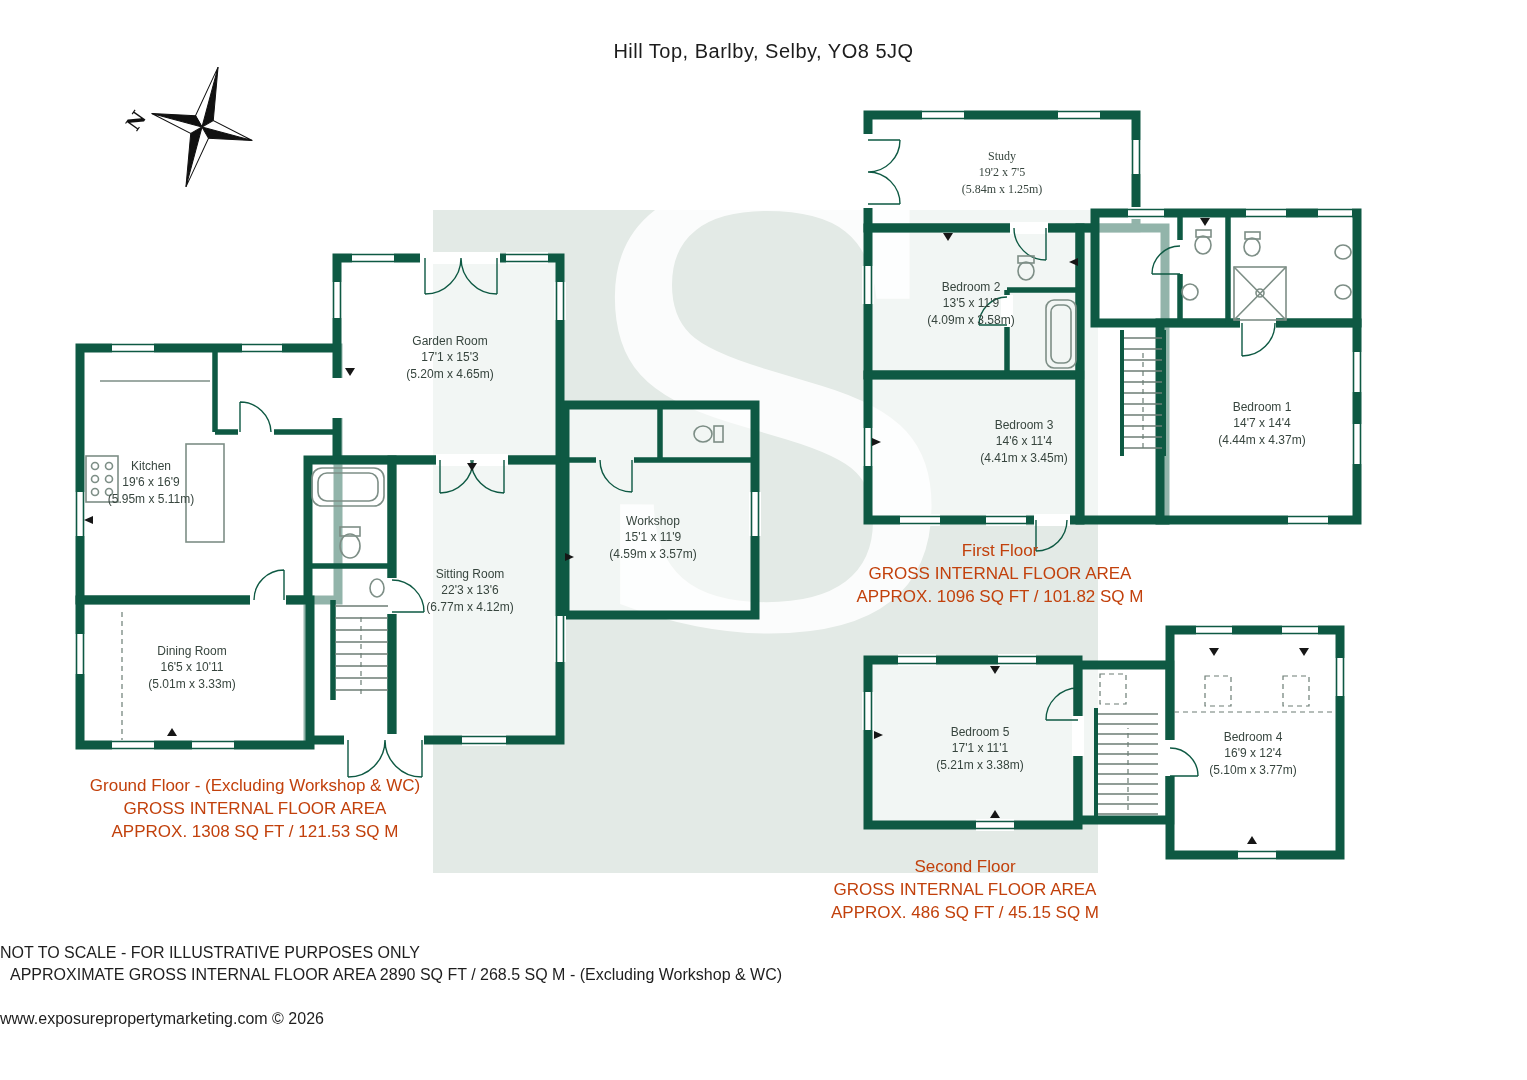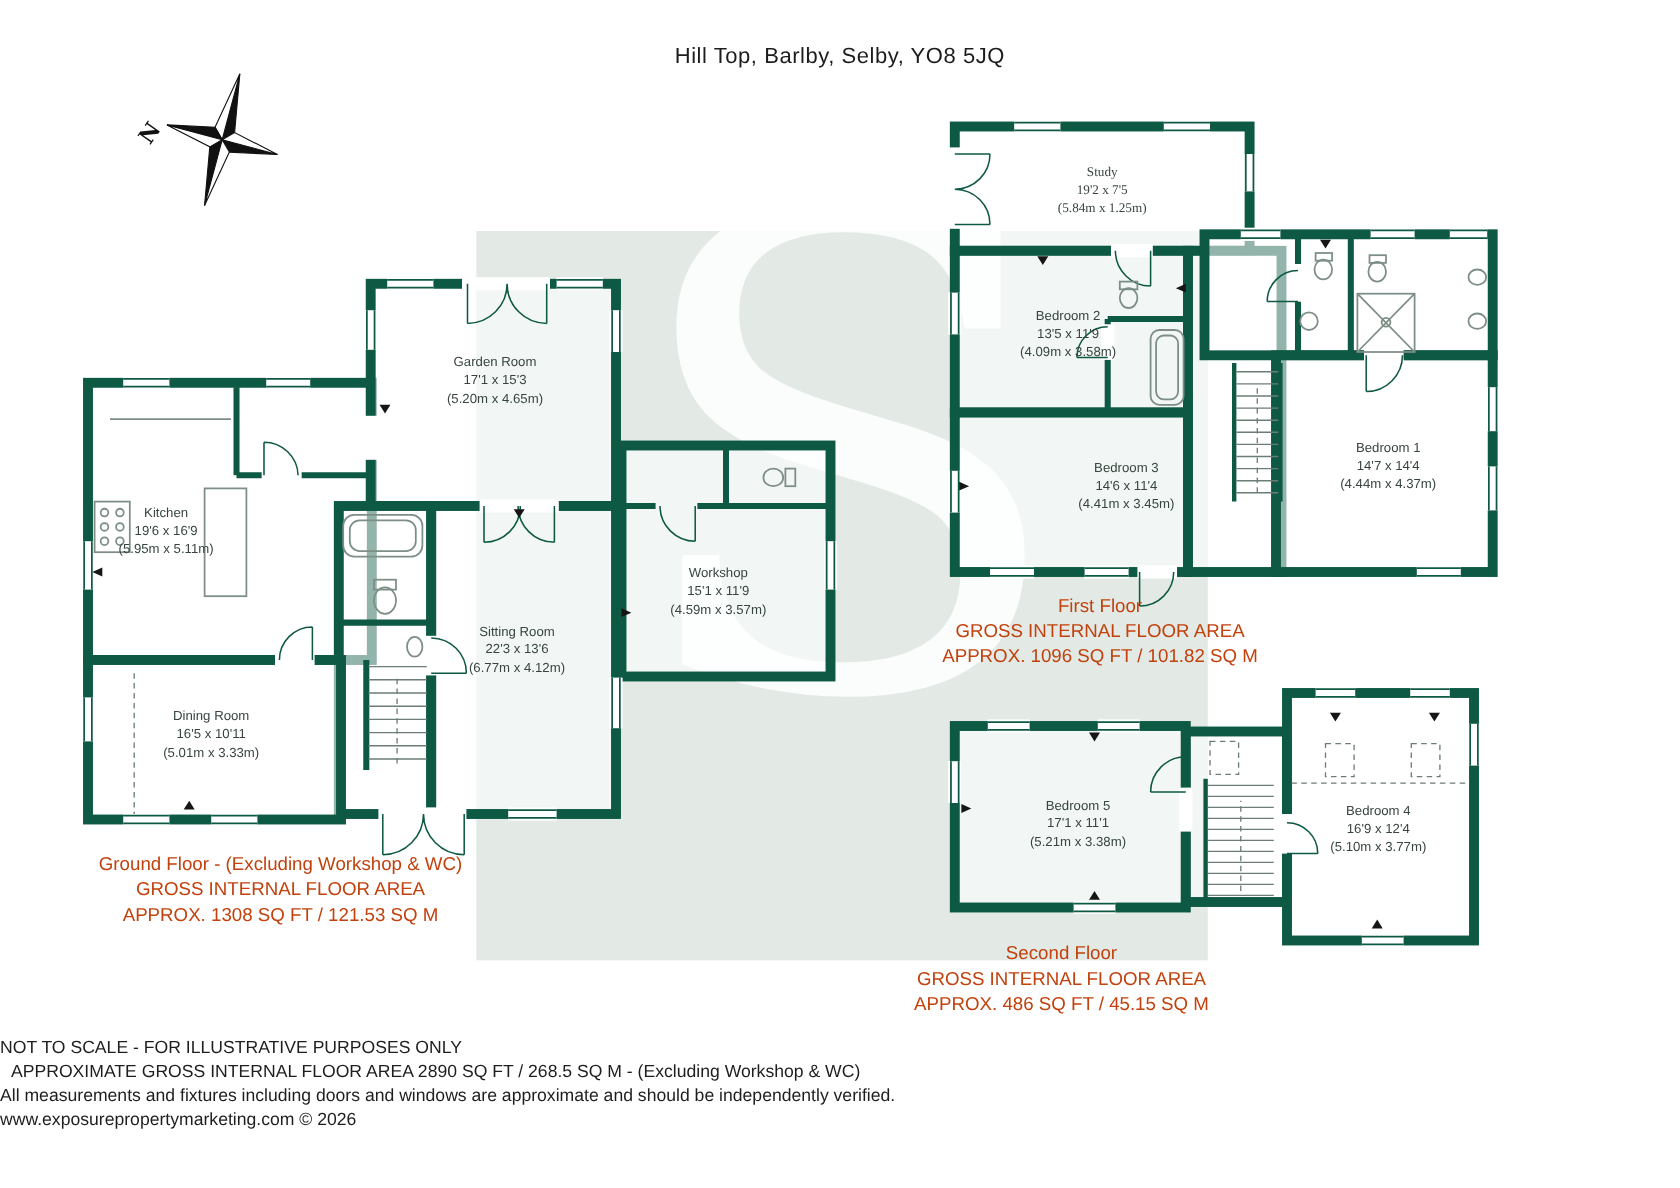--- a/index.html
+++ b/index.html
@@ -357,21 +357,21 @@
         <polygon class="arrow" points="1247,844 1257,844 1252,836"></polygon>
       </g>
     </g>
   </svg>
 
   <div class="room-label" style="left:151px;top:458px;">
     <div>Kitchen</div>
       <div>19'6 x 16'9</div>
       <div>(5.95m x 5.11m)</div>
   </div>
-  <div class="room-label" style="left:450px;top:321px;text-align:center;">
+  <div class="room-label" style="left:450px;top:333px;text-align:center;">
     <div>Garden Room</div>
       <div>17'1 x 15'3</div>
       <div>(5.20m x 4.65m)</div>
   </div>
   <div class="room-label" style="left:470px;top:566px;">
     <div>Sitting Room</div>
       <div>22'3 x 13'6</div>
       <div>(6.77m x 4.12m)</div>
   </div>
   <div class="room-label" style="left:192px;top:643px;">
@@ -426,16 +426,15 @@
       <div>APPROX. 1096 SQ FT / 101.82 SQ M</div>
   </div>
   <div class="caption" style="left:965px;top:856px;">
     <div>Second Floor</div>
       <div>GROSS INTERNAL FLOOR AREA</div>
       <div>APPROX. 486 SQ FT / 45.15 SQ M</div>
   </div>
 
   <div class="footer-line" style="top:944px;">NOT TO SCALE - FOR ILLUSTRATIVE PURPOSES ONLY</div>
   <div class="footer-line" style="top:966px;margin-left:10px;">APPROXIMATE GROSS INTERNAL FLOOR AREA 2890 SQ FT / 268.5 SQ M - (Excluding Workshop &amp; WC)</div>
-  <div class="footer-line" style="top:988px;">All measurements and fixtures including doors and windows are approximate and should be independently verified.</div>
   <div class="footer-line" style="top:1010px;">www.exposurepropertymarketing.com © 2026</div>
 
 </div>
 
 </body></html>

